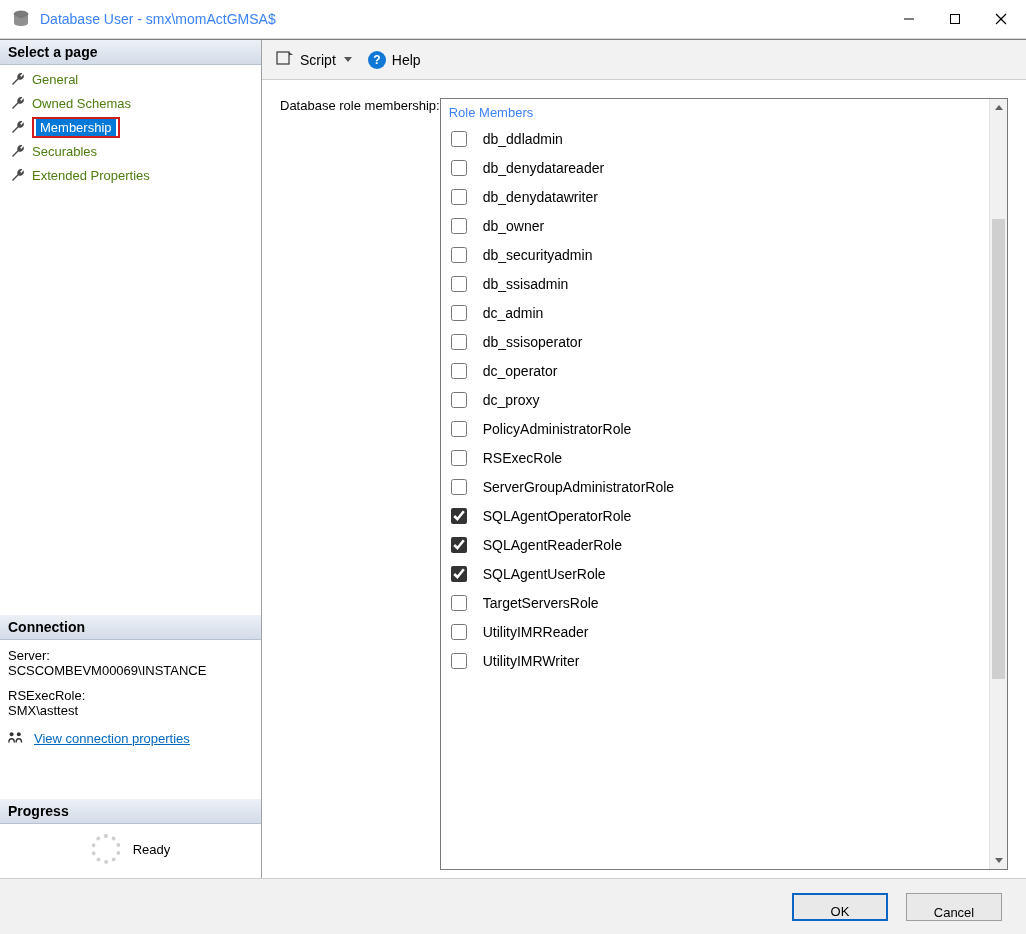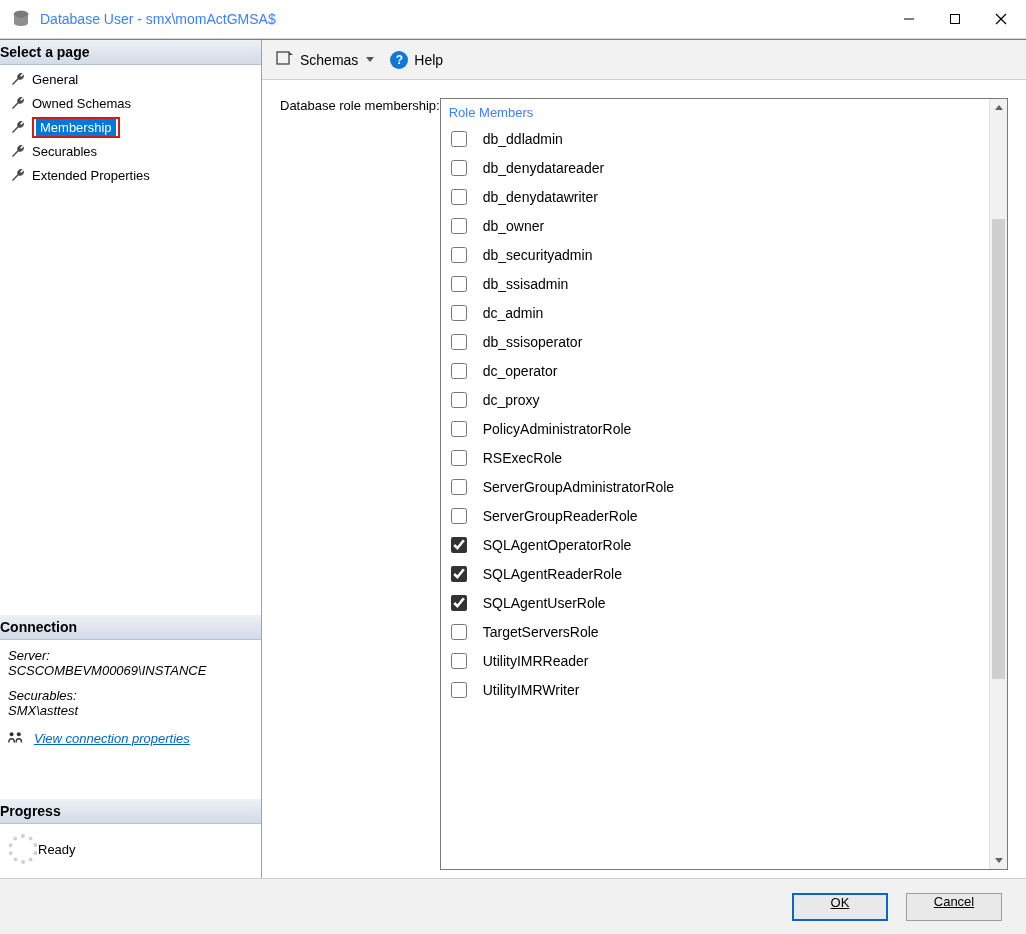--- a/index.html
+++ b/index.html
@@ -55,21 +55,21 @@
     }
     .sidebar {
       width: 262px;
       background: #ffffff;
       display: flex;
       flex-direction: column;
       border-right: 1px solid #a0a0a0;
     }
     .section-header {
       background: linear-gradient(#eef1f6, #d2dbe8);
-      padding: 4px 0;
+      padding: 4px 8px;
       font-weight: bold;
       font-size: 14px;
       color: #000;
       border-bottom: 1px solid #b7c2d1;
     }
     .nav-list {
       padding: 2px 0 8px 0;
     }
     .nav-item {
       display: flex;
@@ -78,55 +78,56 @@
       height: 24px;
       cursor: default;
     }
     .nav-item .wrench {
       width: 16px;
       height: 16px;
       margin-right: 6px;
       flex-shrink: 0;
     }
     .nav-item .lbl {
-      color: #000000;
+      color: #4d7c0f;
     }
     .nav-item.selected .lbl-wrap {
       border: 2px solid #d11a1a;
       padding: 1px 2px;
     }
     .nav-item.selected .lbl {
       background: #0078d7;
       color: #ffffff;
       padding: 1px 4px;
     }
     .spacer-flex { flex: 1; }
     .conn-body {
       padding: 8px 8px 10px 8px;
       font-size: 13px;
       color: #000;
-      font-style: italic;
     }
     .conn-body .row { margin-bottom: 10px; }
     .conn-body .lbl2 { margin-bottom: 0; }
     .conn-link-row {
       display: flex;
       align-items: center;
       gap: 8px;
       padding: 2px 0;
     }
     .conn-link-row a {
       color: #0067c0;
       text-decoration: underline;
       cursor: pointer;
     }
     .progress-body {
       padding: 10px 8px 14px 8px;
       display: flex;
       align-items: center;
+      gap: 12px;
+      justify-content: center;
     }
     .spinner {
       width: 30px;
       height: 30px;
       border: 4px dotted #d0d0d0;
       border-radius: 50%;
     }
     
     .main {
       flex: 1;
@@ -249,25 +250,24 @@
       justify-content: flex-end;
       padding: 0 24px;
       gap: 18px;
     }
     .btn {
       min-width: 96px;
       height: 28px;
       background: #e9e9e9;
       border: 1px solid #9e9e9e;
       display: flex;
-      align-items: flex-start;
+      align-items: flex-end;
       justify-content: center;
       cursor: default;
       font-size: 13px;
-      text-decoration: underline;
     }
     .btn.primary {
       border: 2px solid #0a66c2;
       background: #e9e9e9;
     }
   </style>
 </head>
 <body>
 
 <div class="titlebar">
@@ -337,21 +337,21 @@
 
     <div class="spacer-flex"></div>
 
     <div class="section-header">Connection</div>
     <div class="conn-body">
       <div class="row">
         <div class="lbl2">Server:</div>
         <div>SCSCOMBEVM00069\INSTANCE</div>
       </div>
       <div class="row">
-        <div class="lbl2">Securables:</div>
+        <div class="lbl2">RSExecRole:</div>
         <div>SMX\asttest</div>
       </div>
       <div class="conn-link-row">
         <span>
           <svg width="18" height="14" viewBox="0 0 20 14">
               <circle cx="4" cy="4" r="2.2" fill="#333"></circle>
               <circle cx="12" cy="4" r="2.2" fill="#333"></circle>
               <path d="M1 13c0-2.5 1.5-4 3-4s3 1.5 3 4M9 13c0-2.5 1.5-4 3-4s3 1.5 3 4" stroke="#333" stroke-width="1.6" fill="none"></path>
             </svg>
         </span>
@@ -370,21 +370,21 @@
 
   <div class="main">
     <div class="toolbar">
       <div class="tb-item">
         <span>
           <svg width="18" height="16" viewBox="0 0 18 16">
               <rect x="1" y="2" width="12" height="12" fill="none" stroke="#444" stroke-width="1.3"></rect>
               <path d="M13 2l4 3-4 0z" fill="#444"></path>
             </svg>
         </span>
-        <span class="tlabel">Schemas</span>
+        <span class="tlabel">Script</span>
         <span class="caret"></span>
       </div>
       <div class="tb-item">
         <span class="help-icon">?</span>
         <span class="tlabel">Help</span>
       </div>
     </div>
 
     <div class="content">
       <div class="content-label">Database role membership:</div>
@@ -436,24 +436,20 @@
                 <input type="checkbox" style="">
                 <span class="role-name">PolicyAdministratorRole</span>
               </div>
               <div class="role-row">
                 <input type="checkbox" style="">
                 <span class="role-name">RSExecRole</span>
               </div>
               <div class="role-row">
                 <input type="checkbox" style="">
                 <span class="role-name">ServerGroupAdministratorRole</span>
-              </div>
-              <div class="role-row">
-                <input type="checkbox" style="">
-                <span class="role-name">ServerGroupReaderRole</span>
               </div>
               <div class="role-row">
                 <input type="checkbox" checked="" style="">
                 <span class="role-name">SQLAgentOperatorRole</span>
               </div>
               <div class="role-row">
                 <input type="checkbox" checked="" style="">
                 <span class="role-name">SQLAgentReaderRole</span>
               </div>
               <div class="role-row">

